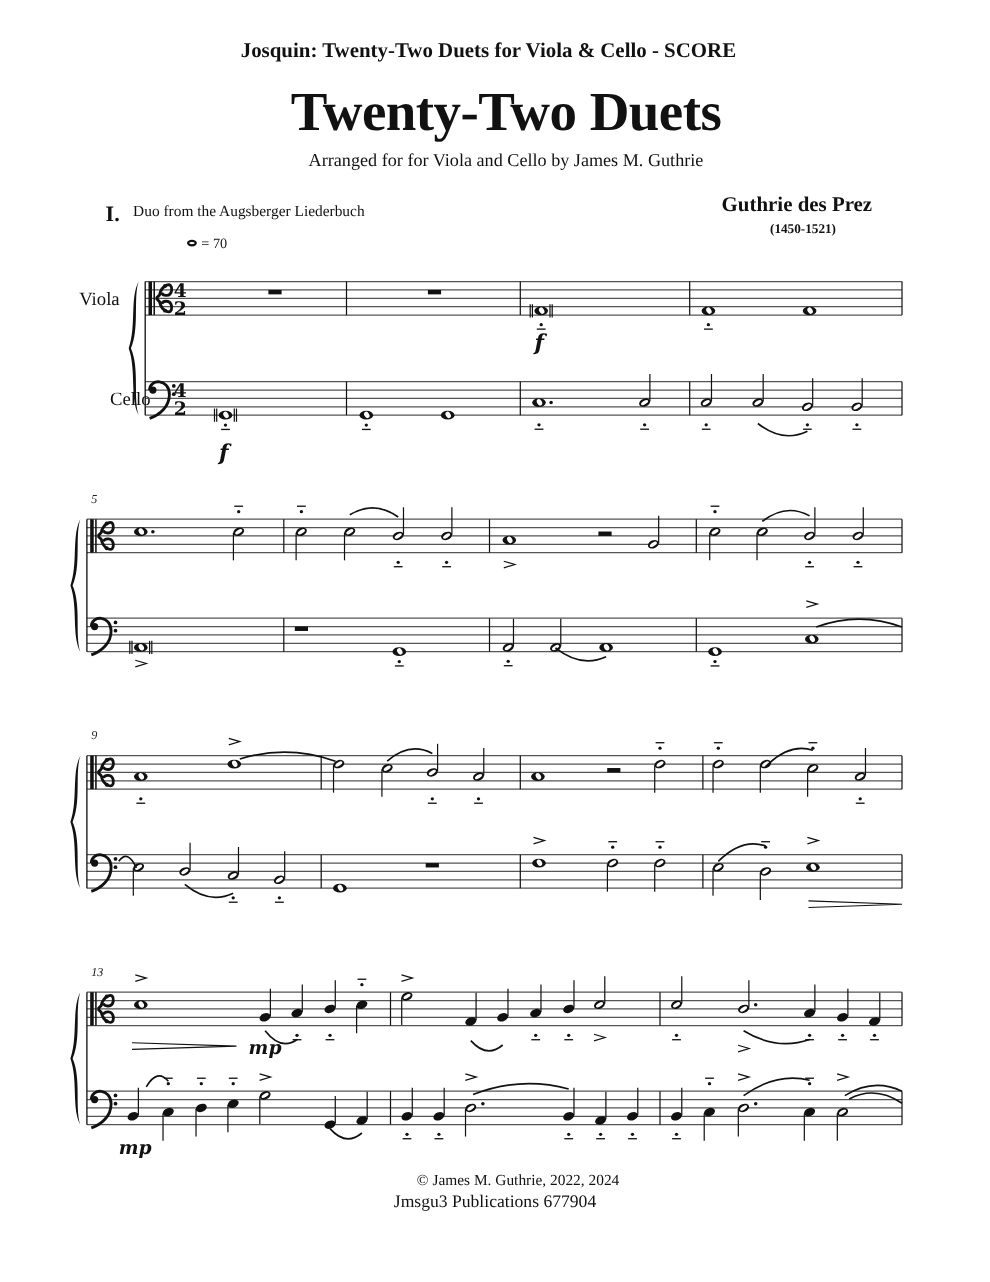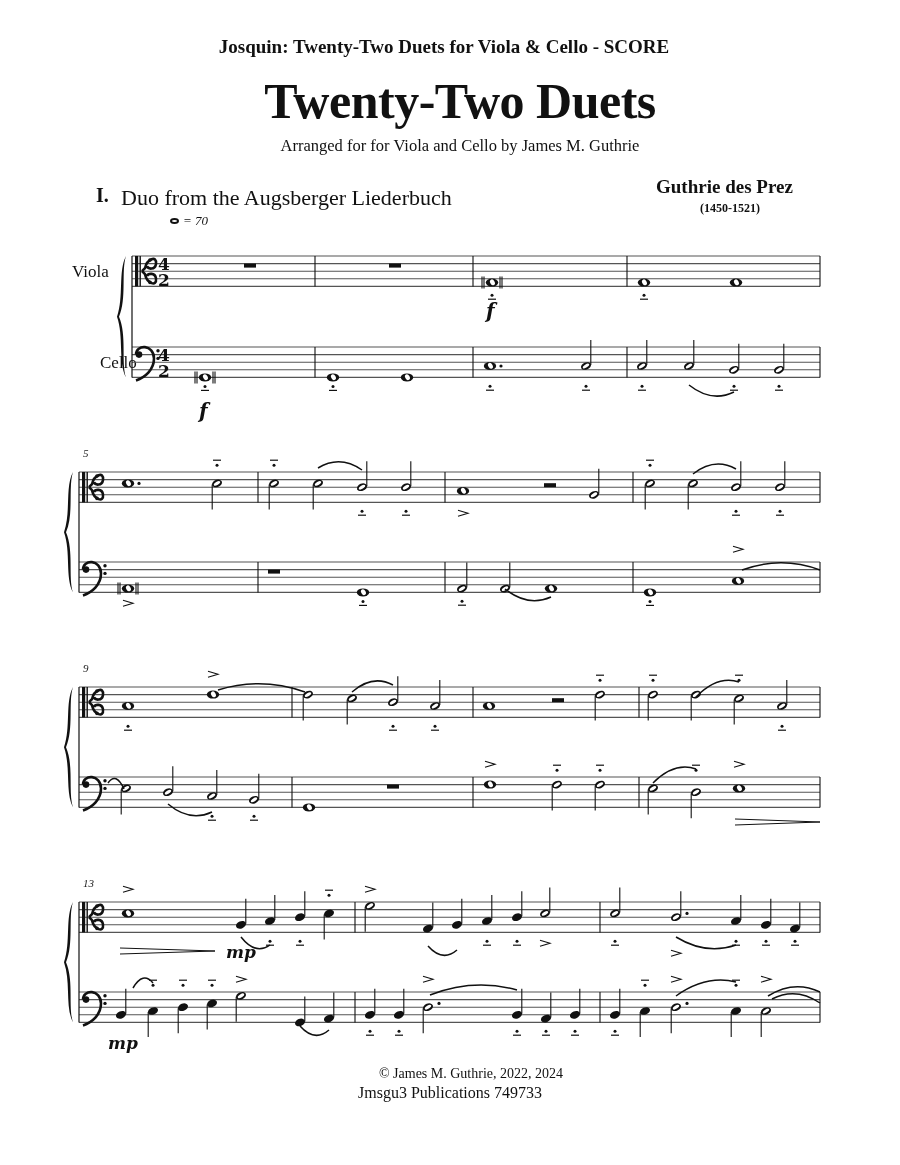--- a/index.html
+++ b/index.html
@@ -5,24 +5,24 @@
   html, body { margin: 0; padding: 0; background: #ffffff; }
   body { width: 900px; height: 1165px; position: relative; overflow: hidden;
          font-family: "Liberation Serif", "DejaVu Serif", serif; color: #111; }
   .abs { position: absolute; }
   .header-line { top: 36px; left: 0; width: 888px; text-align: center;
                  font-weight: bold; font-size: 19px; }
   .main-title { top: 72px; left: 0; width: 920px; text-align: center;
                 font-weight: bold; font-size: 50px; letter-spacing: -0.5px; }
   .subtitle { top: 136px; left: 0; width: 920px; text-align: center; font-size: 16.5px; }
   .mvt-num { top: 184px; left: 96px; font-weight: bold; font-size: 20px; }
-  .mvt-title { top: 185px; left: 121px; font-size: 22px; }
+  .mvt-title { top: 185px; left: 121px; font-size: 14px; }
   .composer { top: 176px; left: 656px; font-weight: bold; font-size: 19px; }
   .dates { top: 201px; left: 700px; font-weight: bold; font-size: 12px; }
-  .tempo { top: 213px; left: 170px; font-size: 13px; font-style: italic; }
+  .tempo { top: 213px; left: 170px; font-size: 13px; }
   .tempo-note { display: inline-block; width: 9px; height: 6px; border: 2px solid #111;
                 border-radius: 50%; box-sizing: border-box; margin-right: 4px; vertical-align: 1px; }
   .inst-label { font-size: 17px; }
   .footer1 { top: 1066px; left: 0; width: 900px; text-align: center; font-size: 14px; padding-left: 21px; }
   .footer2 { top: 1084px; left: 0; width: 900px; text-align: center; font-size: 16px; }
   svg#score { position: absolute; left: 0; top: 0; }
   .mnum { font-family: "Liberation Serif", serif; font-style: italic; font-size: 11px; fill: #222; }
   .dyn { font-family: "DejaVu Serif", serif; font-style: italic; font-weight: bold; fill: #111; }
 </style>
 </head>
@@ -782,13 +782,13 @@
       <path d="M676 996 Q706 974.6 736 982" fill="none" stroke="#111111" stroke-width="1.5"></path>
       <path d="M768 996 Q794 979.6 820 992" fill="none" stroke="#111111" stroke-width="1.5"></path>
       <path d="M772 999 Q796 986.6 820 1003" fill="none" stroke="#111111" stroke-width="1.5"></path>
       <path d="M120 948 L215 951 L120 954" fill="none" stroke="#111111" stroke-width="1"></path>
       <text class="dyn" x="226" y="958" font-size="17">mp</text>
       <text class="dyn" x="108" y="1049" font-size="17">mp</text>
     </g>
   </svg>
 
 <div class="abs footer1">© James M. Guthrie, 2022, 2024</div>
-<div class="abs footer2">Jmsgu3 Publications 749733</div>
+<div class="abs footer2">Jmsgu3 Publications 677904</div>
 
 </body></html>

